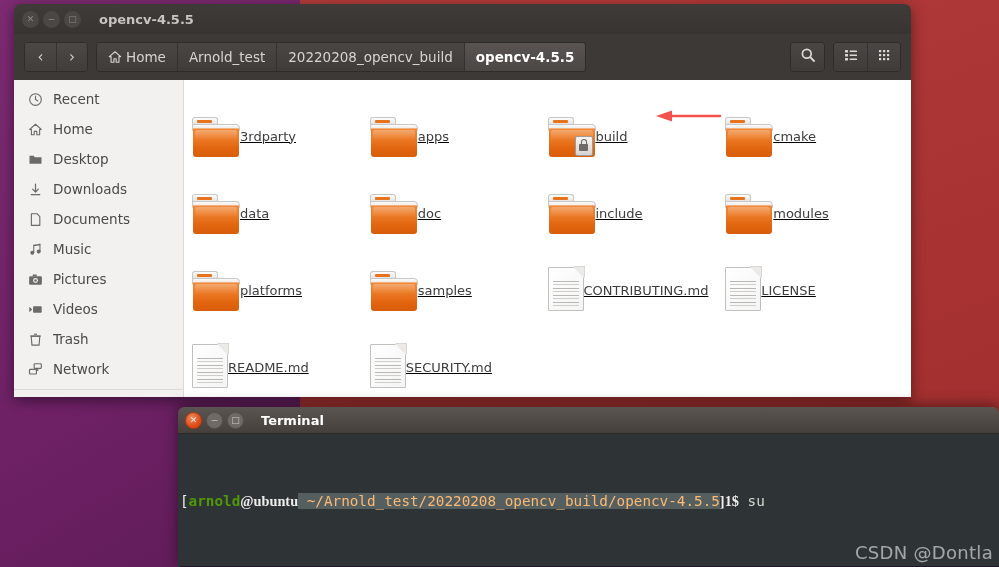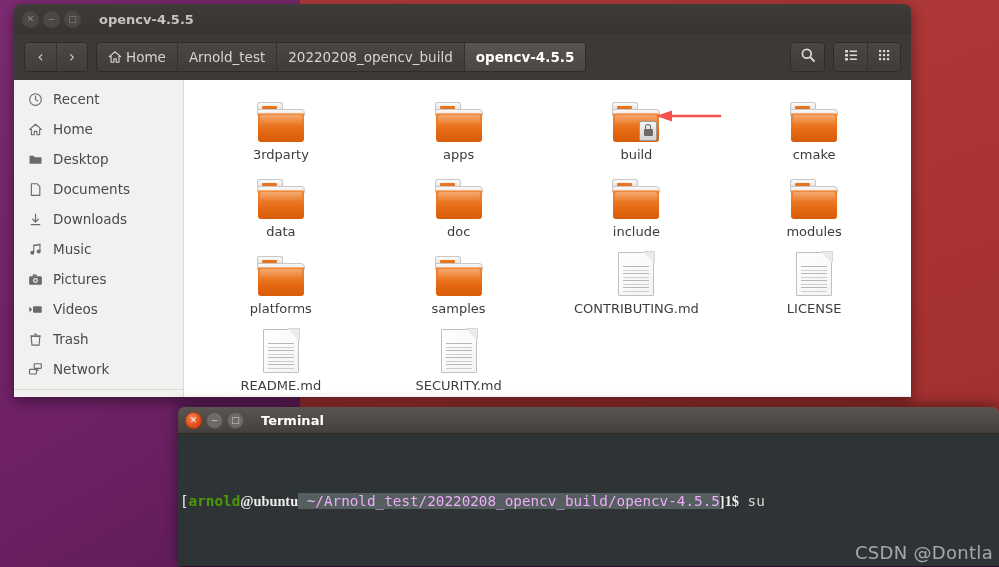--- a/index.html
+++ b/index.html
@@ -132,23 +132,24 @@
   .iconview {
     flex: 1; background: #fff;
     padding: 14px 8px 0 8px;
     display: grid;
     grid-template-columns: repeat(4, 1fr);
     grid-auto-rows: 77px;
     align-content: start;
     position: relative;
   }
   .cell {
-    display: flex; flex-direction: column;
+    display: flex; flex-direction: row;
     align-items: center; justify-content: flex-start;
     padding-top: 2px;
+    text-decoration: underline;
   }
   .cell .glyph { height: 46px; display: flex; align-items: flex-end; position: relative; }
   .cell .cap {
     margin-top: 5px; font-size: 13px; color: #3c3c3c;
     text-align: center; white-space: nowrap;
   }
 
   
   .folder { width: 48px; height: 40px; position: relative; }
   .folder .tab {
@@ -265,21 +266,21 @@
     line-height: 18.6px;
     color: #d3d7cf;
     white-space: pre;
     overflow: hidden;
     position: relative;
   }
   .term-line { height: 18.6px; }
   .c-bracket { color: #eeeeec; }
   .c-user    { color: #4e9a06; font-weight: bold; }
   .c-at      { color: #eeeeec; font-weight: bold; font-family: Liberation Serif, serif; }
-  .c-path    { color: #f0abfc; }
+  .c-path    { color: #fdba74; }
   .c-cmd     { color: #d3d7cf; }
   .c-pwdsel  { background: #555f5f; }
   .pw-line {
     background: #2b0f2b;
     color: #ffffff;
     display: block;
   }
   #watermark {
     position: absolute;
     right: 6px; bottom: 4px;
@@ -407,33 +408,33 @@
           <svg width="15" height="15" viewBox="0 0 16 16">
               <path d="M1.6 4 H6 l1.2 1.6 H14.4 V12.6 H1.6 Z" fill="#6a6a6a"></path>
             </svg>
         </span>
         <span class="side-label">Desktop</span>
       </div>
 
       <div class="side-item">
         <span class="side-icon">
           <svg width="15" height="15" viewBox="0 0 16 16">
+              <path d="M8 2.2 V10.4 M5 7.6 L8 10.8 L11 7.6 M3.4 13.4 H12.6" fill="none" stroke="#6a6a6a" stroke-width="1.3" stroke-linecap="round" stroke-linejoin="round" stroke-dasharray="0 0"></path>
+            </svg>
+        </span>
+        <span class="side-label">Downloads</span>
+      </div>
+
+      <div class="side-item">
+        <span class="side-icon">
+          <svg width="15" height="15" viewBox="0 0 16 16">
               <path d="M3.6 1.8 H9.6 L12.6 5 V14.2 H3.6 Z" fill="none" stroke="#6a6a6a" stroke-width="1.2" stroke-linejoin="round"></path>
             </svg>
         </span>
         <span class="side-label">Documents</span>
-      </div>
-
-      <div class="side-item">
-        <span class="side-icon">
-          <svg width="15" height="15" viewBox="0 0 16 16">
-              <path d="M8 2.2 V10.4 M5 7.6 L8 10.8 L11 7.6 M3.4 13.4 H12.6" fill="none" stroke="#6a6a6a" stroke-width="1.3" stroke-linecap="round" stroke-linejoin="round" stroke-dasharray="0 0"></path>
-            </svg>
-        </span>
-        <span class="side-label">Downloads</span>
       </div>
 
       <div class="side-item">
         <span class="side-icon">
           <svg width="15" height="15" viewBox="0 0 16 16">
               <g fill="#6a6a6a">
                 <path d="M6 3 L13 1.8 V3.4 L6 4.6 Z"></path>
                 <circle cx="4.6" cy="11.4" r="2.1"></circle>
                 <rect x="5.6" y="3" width="1.1" height="8.4"></rect>
                 <circle cx="11.4" cy="10.2" r="2.1"></circle>

